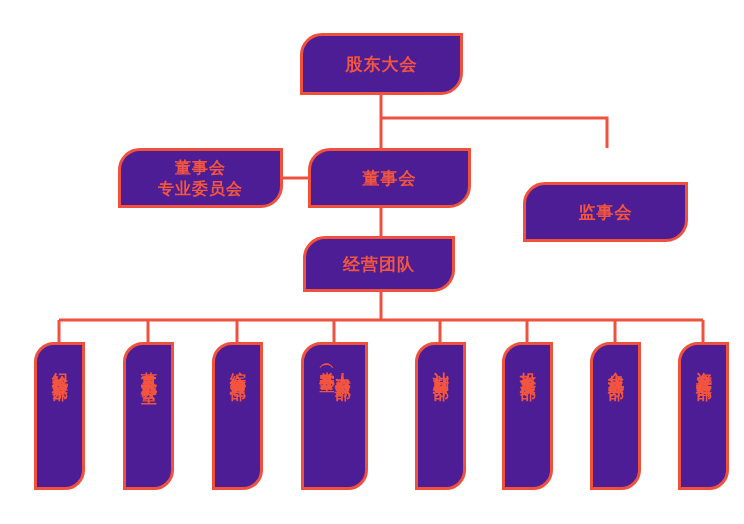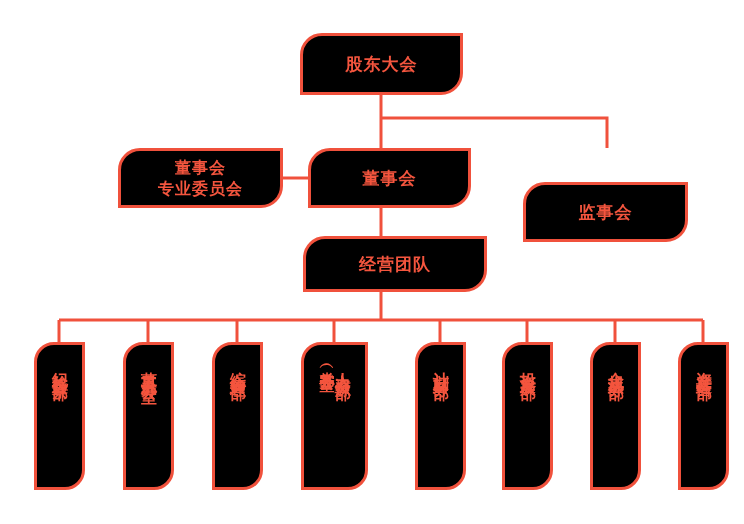--- a/index.html
+++ b/index.html
@@ -28,21 +28,21 @@
     width: 744px;
     height: 524px;
     pointer-events: none;
   }
 
   
   .node {
     position: absolute;
     box-sizing: border-box;
     border: 3px solid #f0513c;
-    background: #000000;
+    background: #4c1d95;
     
     border-top-left-radius: 22px;
     border-bottom-right-radius: 22px;
     border-top-right-radius: 0;
     border-bottom-left-radius: 0;
     display: flex;
     align-items: center;
     justify-content: center;
     z-index: 2;
   }
@@ -135,21 +135,21 @@
   </div>
 
   <div class="node horiz" style="left:308px; top:148px; width:163px; height:60px;">
     <span class="label">董事会</span>
   </div>
 
   <div class="node horiz" style="left:523px; top:148px; width:165px; height:60px;margin-top:34px;">
     <span class="label">监事会</span>
   </div>
 
-  <div class="node horiz" style="left:303px; top:236px; width:184px; height:56px;">
+  <div class="node horiz" style="left:303px; top:236px; width:152px; height:56px;">
     <span class="label">经营团队</span>
   </div>
 
   <div class="node vert" style="left:34px; top:342px; width:51px; height:148px;">
     <div class="vcols">
       <span class="label">纪检督察部</span>
     </div>
   </div>
 
   <div class="node vert" style="left:123px; top:342px; width:51px; height:148px;">

